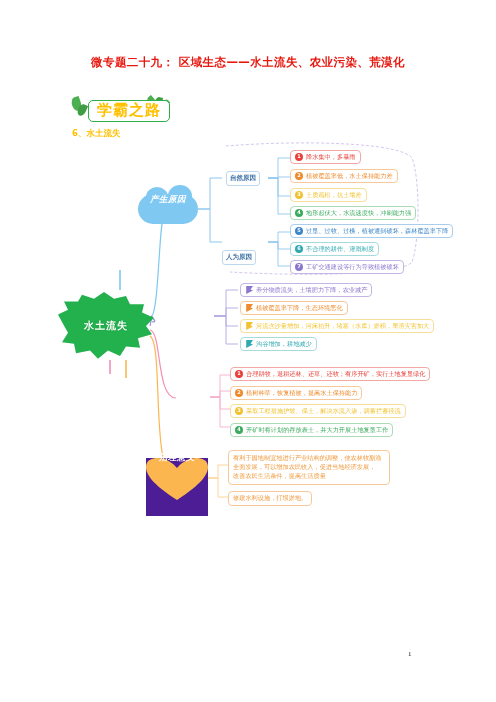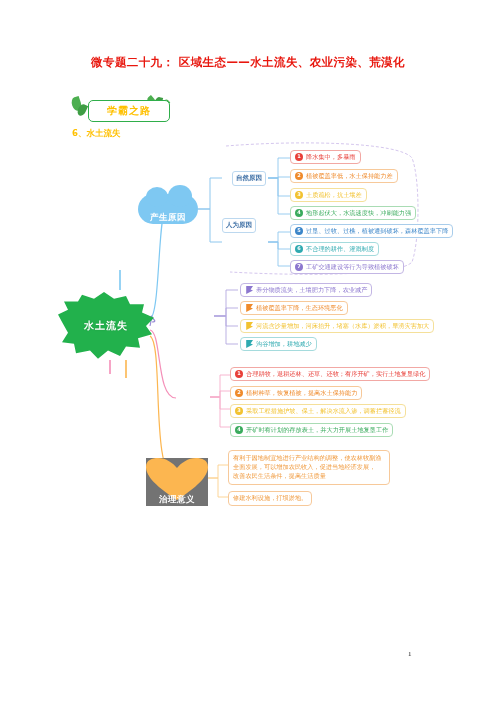--- a/index.html
+++ b/index.html
@@ -16,21 +16,21 @@
   }
 
   
   .logo-wrap{position:absolute;left:70px;top:97px;width:102px;height:26px;}
   .logo-box{
     position:absolute;left:18px;top:3px;width:80px;height:20px;
     border:1.3px solid #2fae4a;border-radius:5px;background:#fff;
   }
   .logo-text{
     position:absolute;left:22px;top:5px;width:74px;height:17px;
-    color:#ffc000;font-size:10px;font-weight:bold;line-height:17px;
+    color:#ffc000;font-size:15px;font-weight:bold;line-height:17px;
     text-align:center;letter-spacing:1px;
   }
   .leaf{position:absolute;background:#4caf50;border-radius:50% 0 50% 50%;}
   .leaf.l1{left:2px;top:0px;width:9px;height:14px;transform:rotate(-18deg);}
   .leaf.l2{left:8px;top:7px;width:8px;height:12px;transform:rotate(25deg);background:#3f9e45;}
   .leaf.l3{left:78px;top:-1px;width:7px;height:10px;transform:rotate(-40deg);}
   .leaf.l4{left:85px;top:0px;width:7px;height:10px;transform:rotate(15deg);background:#3f9e45;}
   .leaf.l5{left:92px;top:2px;width:6px;height:9px;transform:rotate(45deg);}
 
   
@@ -53,40 +53,40 @@
       96% 62%,82% 68%,84% 82%,70% 80%,64% 94%,52% 86%,42% 98%,
       34% 86%,20% 90%,18% 76%,6% 74%,12% 60%);
   }
   .central .lbl{
     position:absolute;inset:0;display:flex;align-items:center;justify-content:center;
     color:#fff;font-size:10px;font-weight:bold;letter-spacing:1px;
     text-shadow:0 0 2px rgba(0,0,0,.15);
   }
 
   
-  .branch{position:absolute;display:flex;align-items:flex-end;justify-content:center;
-          font-size:8.5px;font-weight:bold;color:#fff;letter-spacing:.5px;}
+  .branch{position:absolute;display:flex;align-items:flex-start;justify-content:center;
+          font-size:8.5px;font-weight:bold;color:#fff;letter-spacing:.5px;font-style:italic;}
 
   .cloud{border-radius:18px/14px;}
   .cloud:before,.cloud:after{content:"";position:absolute;border-radius:50%;}
 
   .b-cause{left:138px;top:194px;width:60px;height:30px;background:#7ec8f2;
            border-radius:16px 16px 16px 16px;}
   .b-cause:before{left:8px;top:-7px;width:22px;height:20px;background:#7ec8f2;}
   .b-cause:after{left:30px;top:-9px;width:24px;height:22px;background:#7ec8f2;}
 
   .b-harm{left:152px;top:302px;width:62px;height:28px;background:#9b8ed6;
           clip-path:polygon(0% 18%,100% 0%,100% 82%,0% 100%);}
 
   .b-measure{left:148px;top:382px;width:62px;height:30px;background:#f48fb8;
              border-radius:16px;}
   .b-measure:before{left:6px;top:-8px;width:24px;height:22px;background:#f48fb8;}
   .b-measure:after{left:32px;top:-7px;width:22px;height:20px;background:#f48fb8;}
 
-  .b-meaning{left:146px;top:458px;width:62px;height:48px;background:#737373;}
+  .b-meaning{left:146px;top:458px;width:62px;height:58px;background:#4c1d95;}
   .b-meaning .heart{
     position:absolute;left:0;top:0;width:62px;height:42px;background:#fcb650;
     clip-path:path("M31 42 C6 26 0 16 0 9 C0 2 6 0 12 0 C20 0 27 5 31 10 C35 5 42 0 50 0 C56 0 62 2 62 9 C62 16 56 26 31 42 Z");
   }
   .b-meaning .txt{position:relative;z-index:2;color:#fff;font-size:8.5px;font-weight:bold;
                   margin-top:-6px;}
 
   
   .subgroup{
     position:absolute;font-size:6.5px;color:#3d6fa5;font-weight:bold;
@@ -214,22 +214,22 @@
     <span style="position:relative;z-index:2">产生原因</span>
   </div>
 
 
 
   <div class="branch b-meaning">
     <div class="heart"></div>
     <span class="txt">治理意义</span>
   </div>
 
-  <div class="subgroup" style="left:232px;top:171px">自然原因</div>
-  <div class="subgroup" style="left:222px;top:218px">人为原因</div>
+  <div class="subgroup" style="left:226px;top:171px">自然原因</div>
+  <div class="subgroup" style="left:222px;top:250px">人为原因</div>
 
   <div class="item c-red" style="left:290px;top:150px">
     <span class="bullet bg-red">1</span>
     <span class="txt">降水集中，多暴雨</span>
   </div>
   <div class="item c-orange" style="left:290px;top:169px">
     <span class="bullet bg-orange">2</span>
     <span class="txt">植被覆盖率低，水土保持能力差</span>
   </div>
   <div class="item c-yellow" style="left:290px;top:188px">

